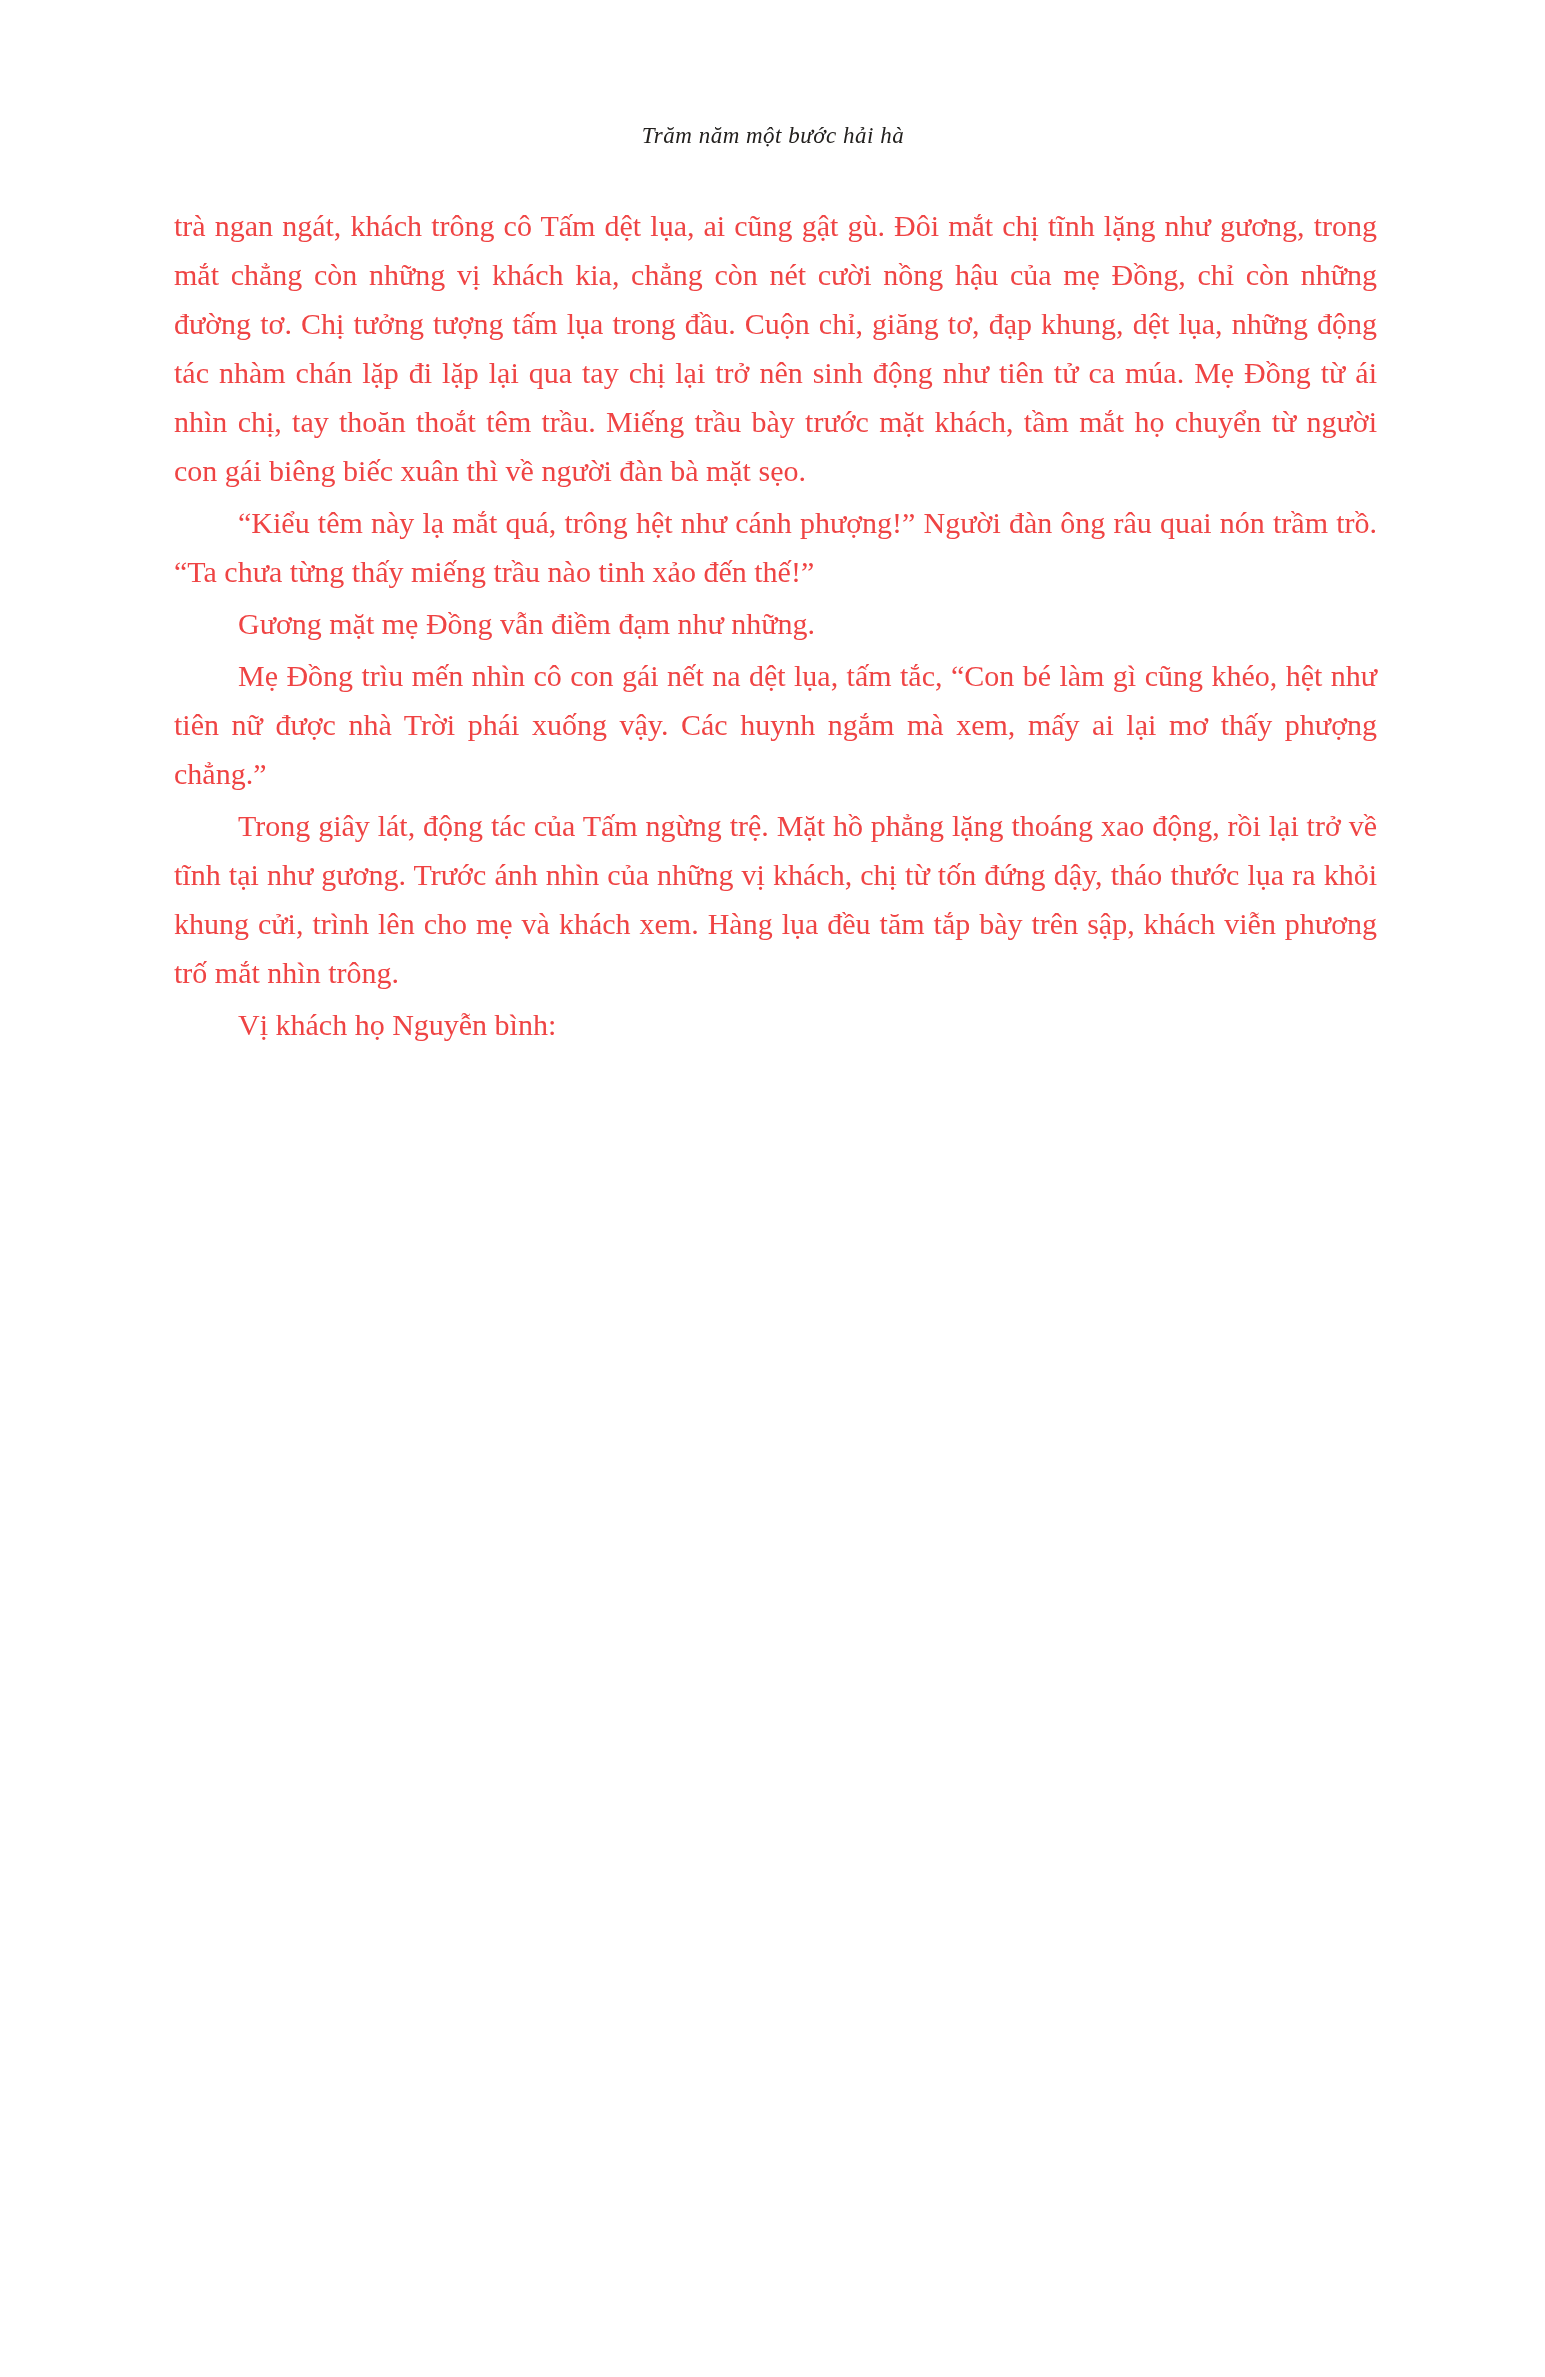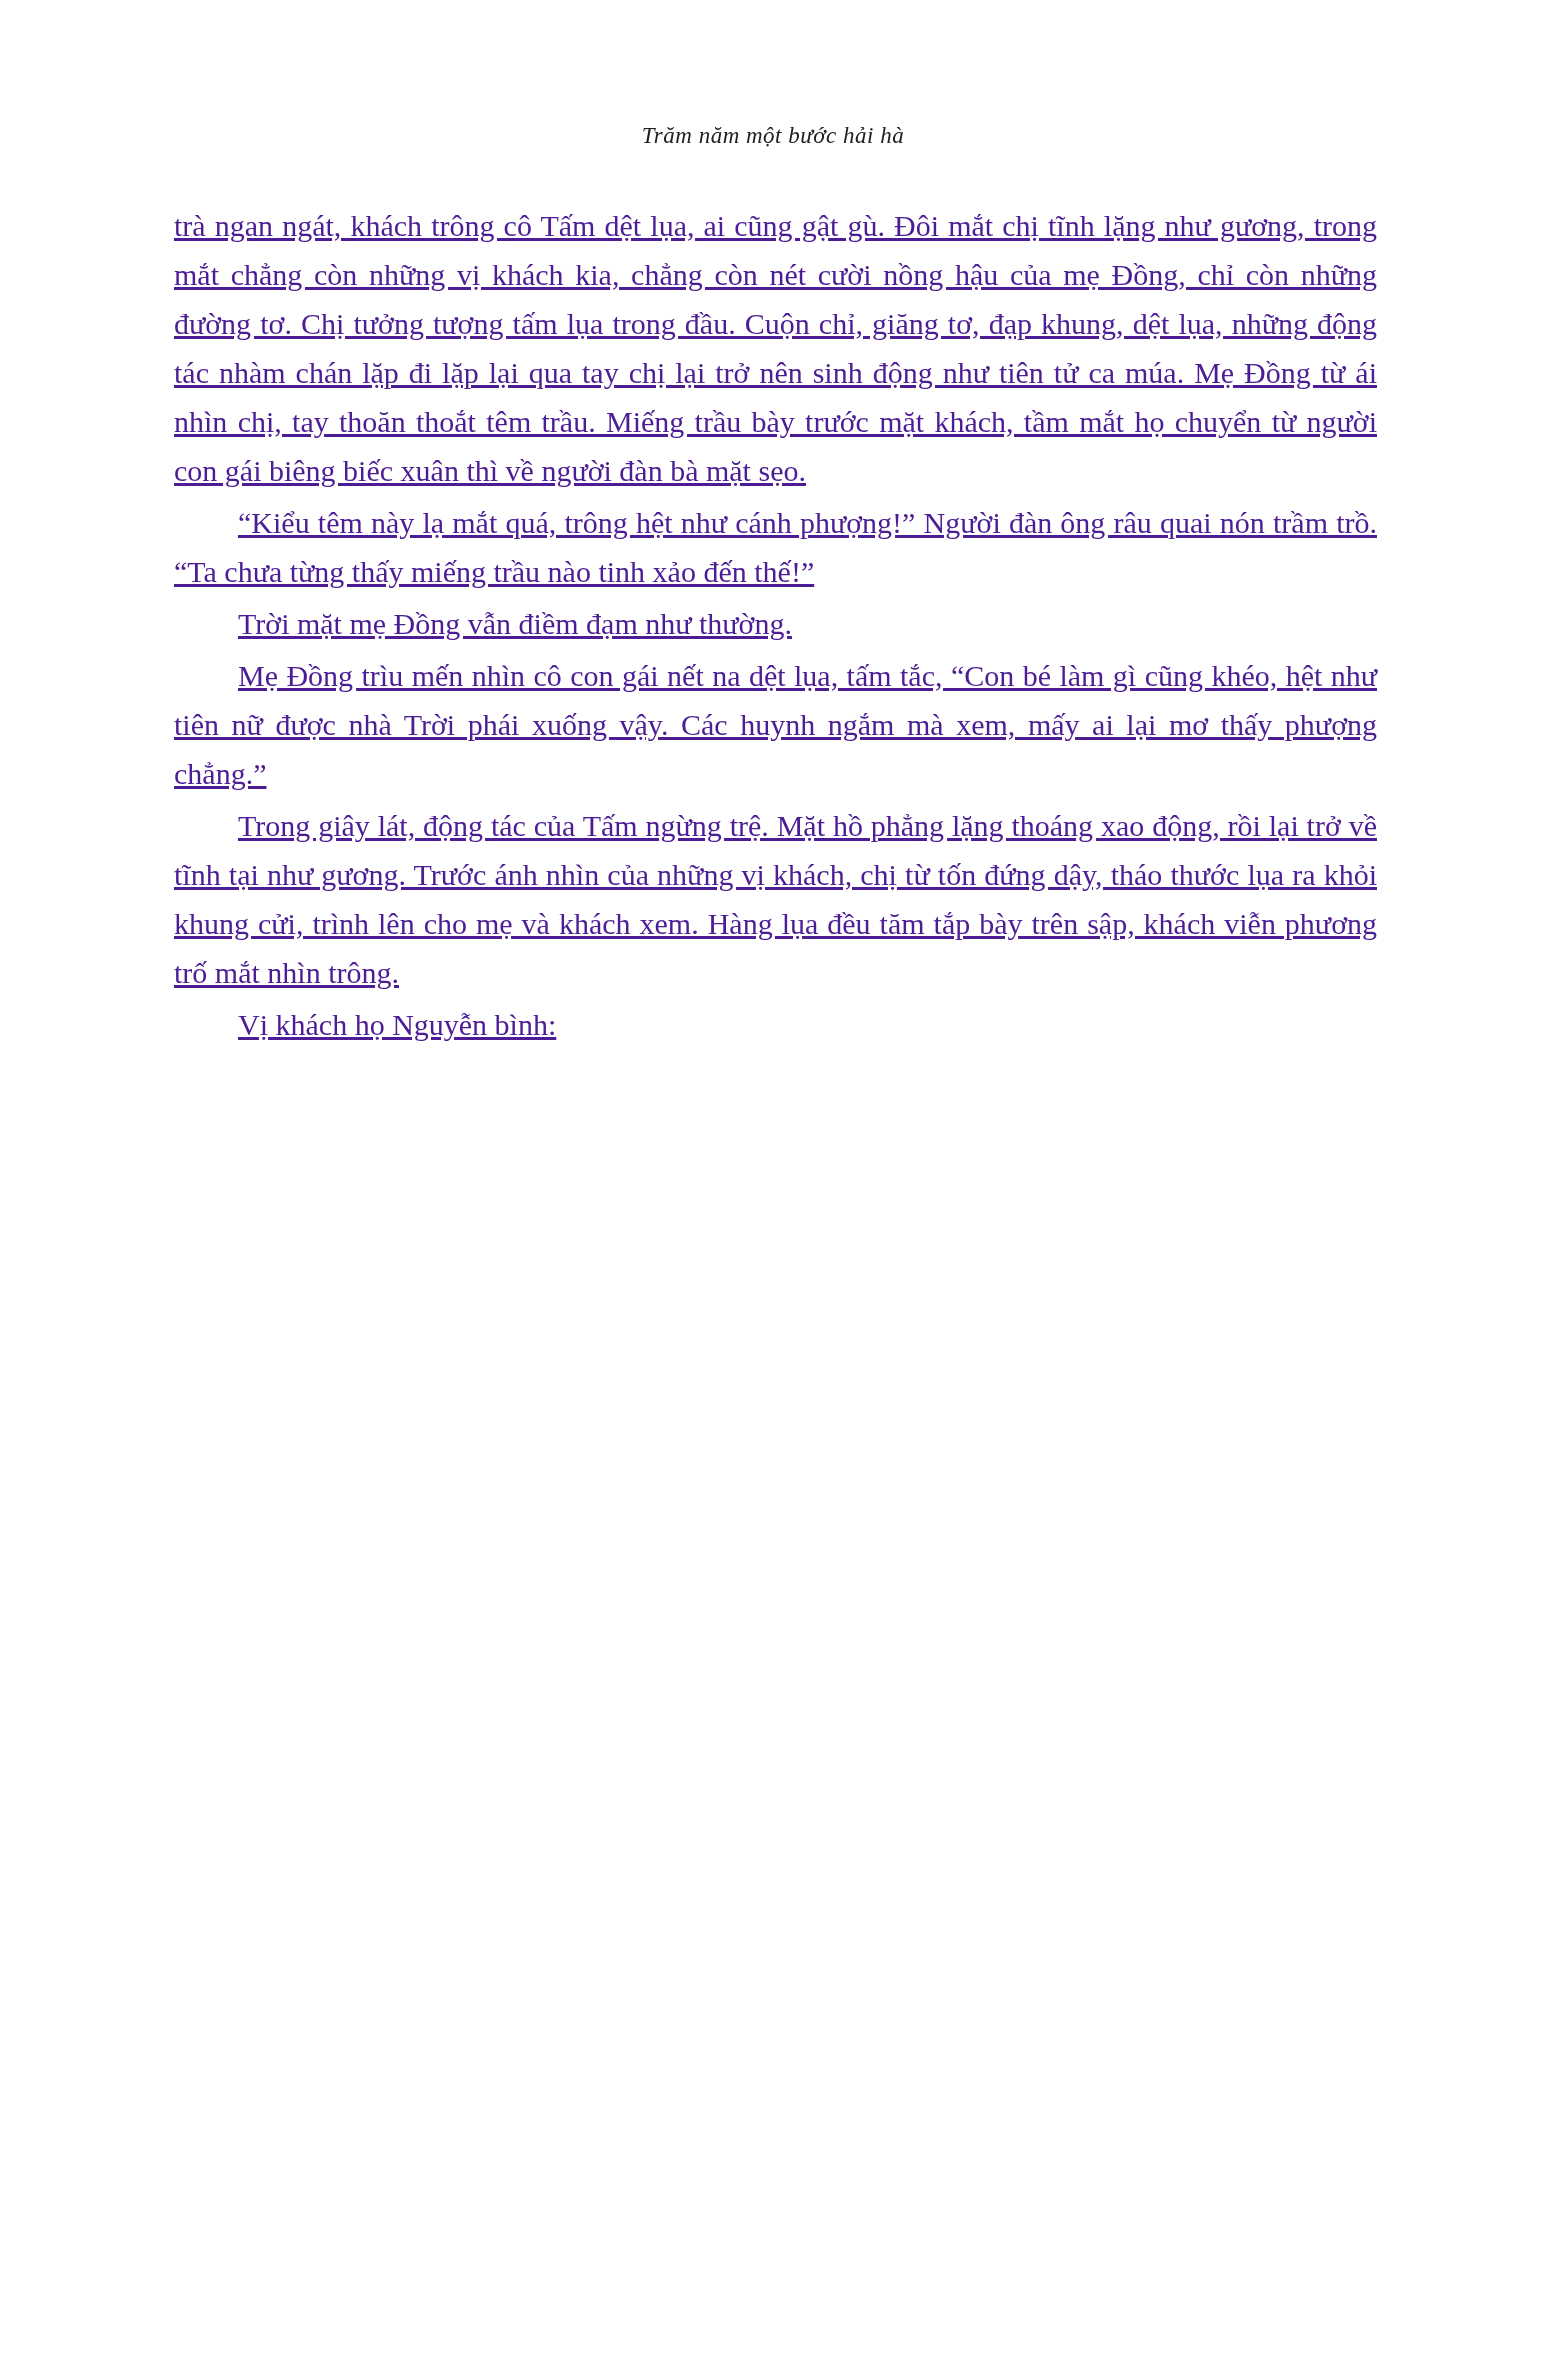--- a/index.html
+++ b/index.html
@@ -39,23 +39,22 @@
     top: 201px;
     left: 174px;
     width: 1203px;
   }
   .content p {
     margin: 0 0 3px 0;
     font-size: 30px;
     line-height: 49px;
     text-align: justify;
     text-justify: inter-word;
-    color: #4c1d95;
+    color: #ef4444;
     hyphens: none;
-    text-decoration: underline;
   }
   .content p.indent {
     text-indent: 64px;
   }
   .content p.first {
     text-indent: 0;
   }
   .folio {
     position: absolute;
     bottom: 94px;
@@ -71,21 +70,21 @@
 </head>
 <body>
 
 <div class="page">
 
   <div class="running-head">Trăm năm một bước hải hà</div>
 
   <div class="content">
     <p class="first">trà ngan ngát, khách trông cô Tấm dệt lụa, ai cũng gật gù. Đôi mắt chị tĩnh lặng như gương, trong mắt chẳng còn những vị khách kia, chẳng còn nét cười nồng hậu của mẹ Đồng, chỉ còn những đường tơ. Chị tưởng tượng tấm lụa trong đầu. Cuộn chỉ, giăng tơ, đạp khung, dệt lụa, những động tác nhàm chán lặp đi lặp lại qua tay chị lại trở nên sinh động như tiên tử ca múa. Mẹ Đồng từ ái nhìn chị, tay thoăn thoắt têm trầu. Miếng trầu bày trước mặt khách, tầm mắt họ chuyển từ người con gái biêng biếc xuân thì về người đàn bà mặt sẹo.</p>
     <p class="indent">“Kiểu têm này lạ mắt quá, trông hệt như cánh phượng!” Người đàn ông râu quai nón trầm trồ. “Ta chưa từng thấy miếng trầu nào tinh xảo đến thế!”</p>
-    <p class="indent">Trời mặt mẹ Đồng vẫn điềm đạm như thường.</p>
+    <p class="indent">Gương mặt mẹ Đồng vẫn điềm đạm như những.</p>
     <p class="indent">Mẹ Đồng trìu mến nhìn cô con gái nết na dệt lụa, tấm tắc, “Con bé làm gì cũng khéo, hệt như tiên nữ được nhà Trời phái xuống vậy. Các huynh ngắm mà xem, mấy ai lại mơ thấy phượng chẳng.”</p>
     <p class="indent">Trong giây lát, động tác của Tấm ngừng trệ. Mặt hồ phẳng lặng thoáng xao động, rồi lại trở về tĩnh tại như gương. Trước ánh nhìn của những vị khách, chị từ tốn đứng dậy, tháo thước lụa ra khỏi khung cửi, trình lên cho mẹ và khách xem. Hàng lụa đều tăm tắp bày trên sập, khách viễn phương trố mắt nhìn trông.</p>
     <p class="indent">Vị khách họ Nguyễn bình:</p>
   </div>
 
 
 </div>
 
 
 </body></html>

